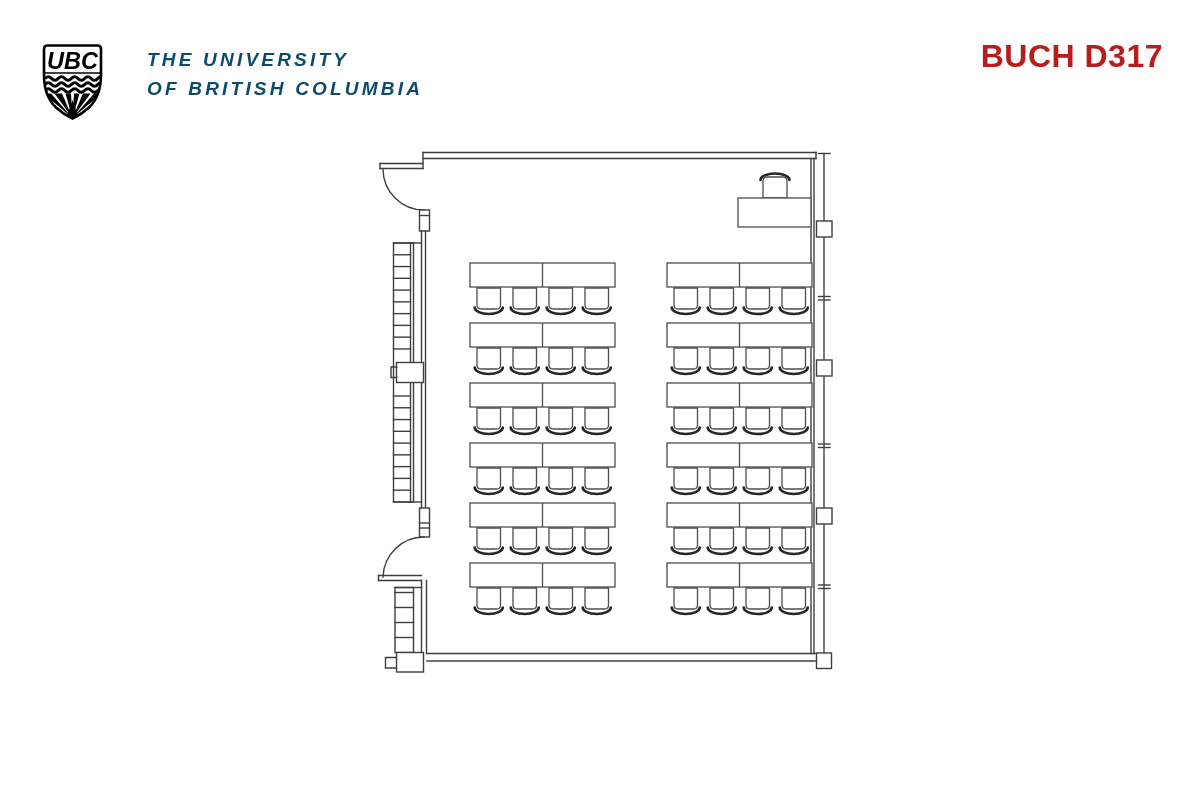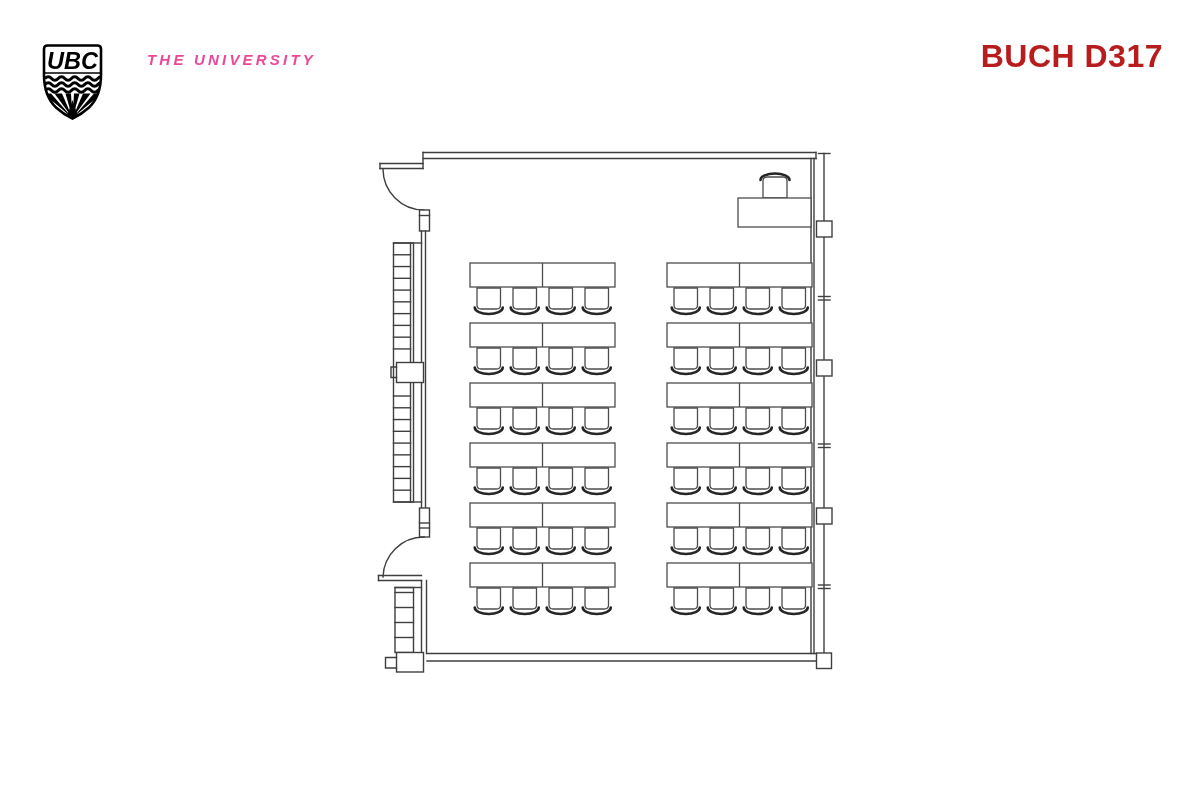--- a/index.html
+++ b/index.html
@@ -3,21 +3,21 @@
 <meta charset="utf-8">
 <style>
   html,body{margin:0;padding:0;background:#fff;}
   .page{
     position:relative;width:1200px;height:800px;background:#fff;overflow:hidden;
     font-family:"Liberation Sans","DejaVu Sans",sans-serif;
   }
   .brand{position:absolute;left:40px;top:42px;display:flex;align-items:flex-start;gap:42px;font-style:italic;}
   .crest{width:65px;height:80px;display:block;}
   .wordmark{
-    margin-top:4px;font-size:15px;font-weight:700;color:#ec4899;
+    margin-top:4px;font-size:19px;font-weight:700;color:#0c4a6e;
     letter-spacing:3.2px;line-height:28.5px;white-space:nowrap;
   }
   .room-label{
     position:absolute;top:38px;right:37px;font-size:32px;font-weight:700;
     color:#b91c1c;letter-spacing:0.5px;white-space:nowrap;
   }
   .plan{position:absolute;left:370px;top:140px;width:470px;height:540px;}
   
   .wall  {stroke:var(--wall,#3f3f3f);stroke-width:1.4;fill:none;stroke-linecap:square;}
   .wallf {stroke:var(--wall,#3f3f3f);stroke-width:1.4;fill:#fff;}
@@ -54,20 +54,21 @@
             <polygon points="32.5,76 25.5,51.5 31,51.5"></polygon>
             <polygon points="32.5,76 34,51.5 39.5,51.5"></polygon>
             <polygon points="32.5,76 43,51.5 50.5,51.5"></polygon>
             <polygon points="32.5,76 54,51.5 61.5,51.5"></polygon>
             <polygon points="32.5,77 26,77 32.5,58 39,77"></polygon>
           </g>
         </g>
       </svg>
       <div class="wordmark">
         <div>THE UNIVERSITY</div>
+        <div>OF BRITISH COLUMBIA</div>
       </div>
     </div>
     <div class="room-label">BUCH D317</div>
   </header>
 
   <svg id="plan-svg" class="plan" viewBox="370 140 470 540" aria-hidden="true">
       <line x1="423" y1="152.5" x2="816" y2="152.5" class="wall"></line>
       <line x1="423" y1="158.5" x2="816" y2="158.5" class="wall"></line>
       <line x1="423" y1="152.5" x2="423" y2="168.5" class="wall"></line>
       <line x1="816" y1="152.5" x2="816" y2="158.5" class="wall"></line>

